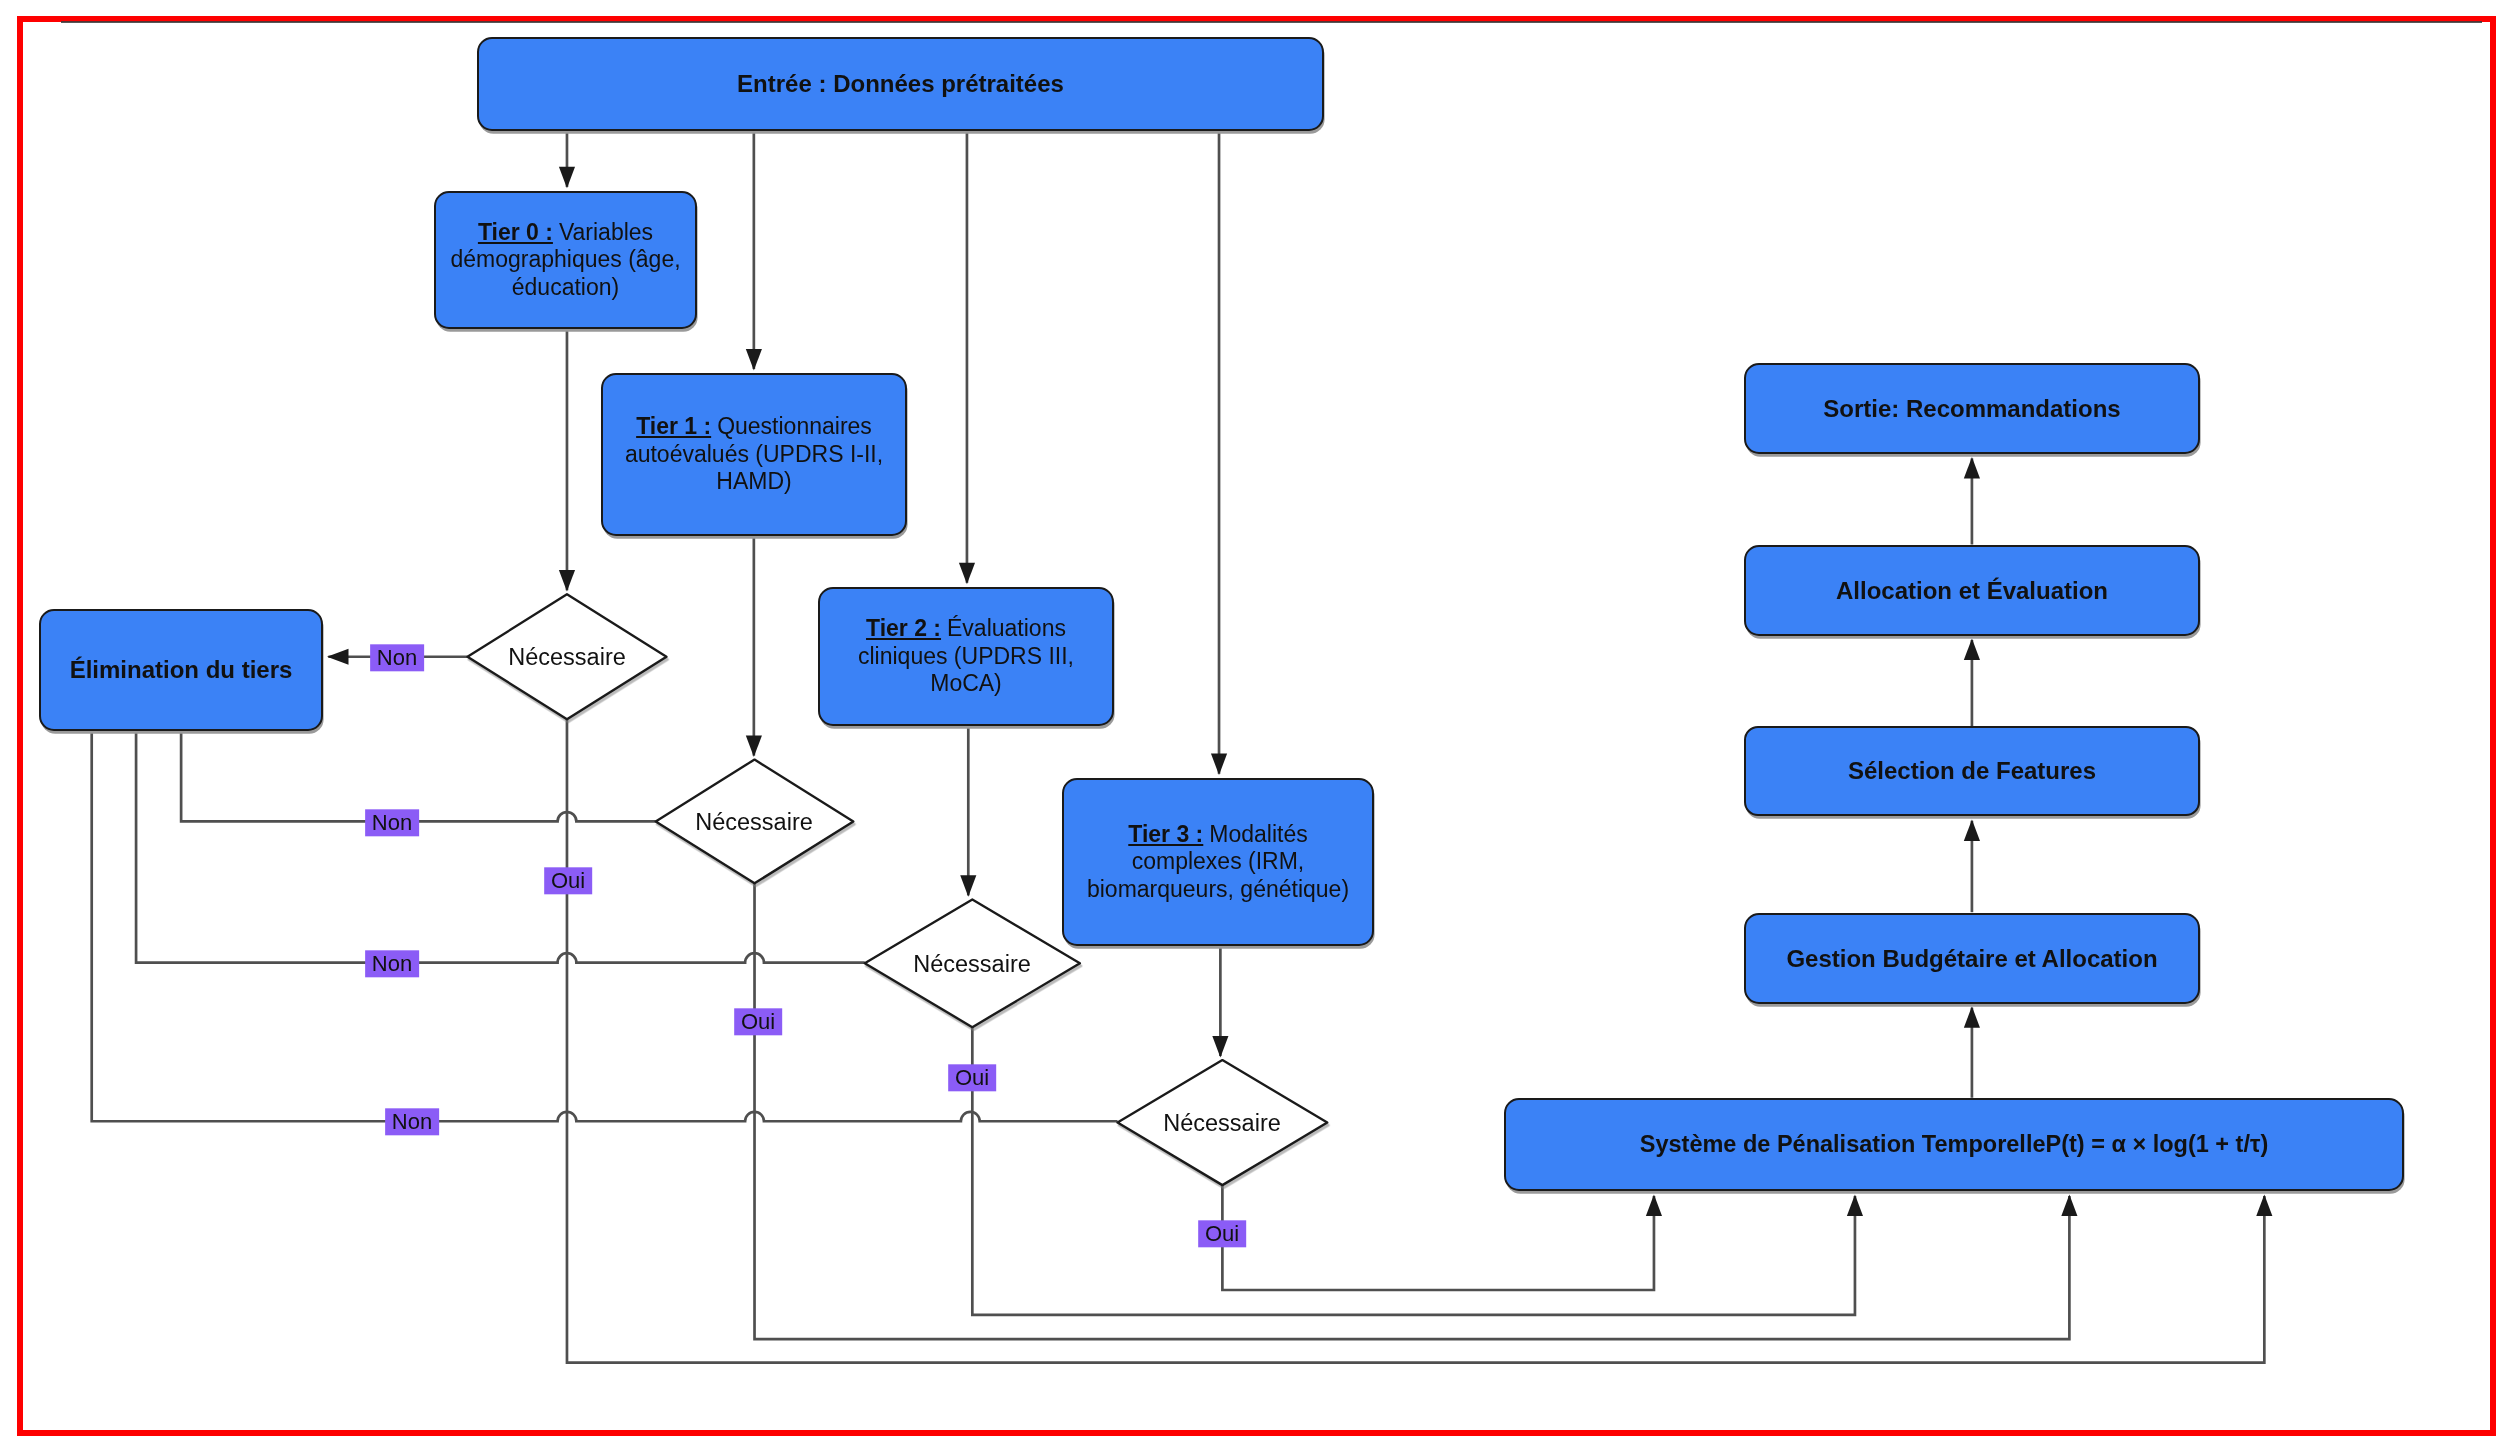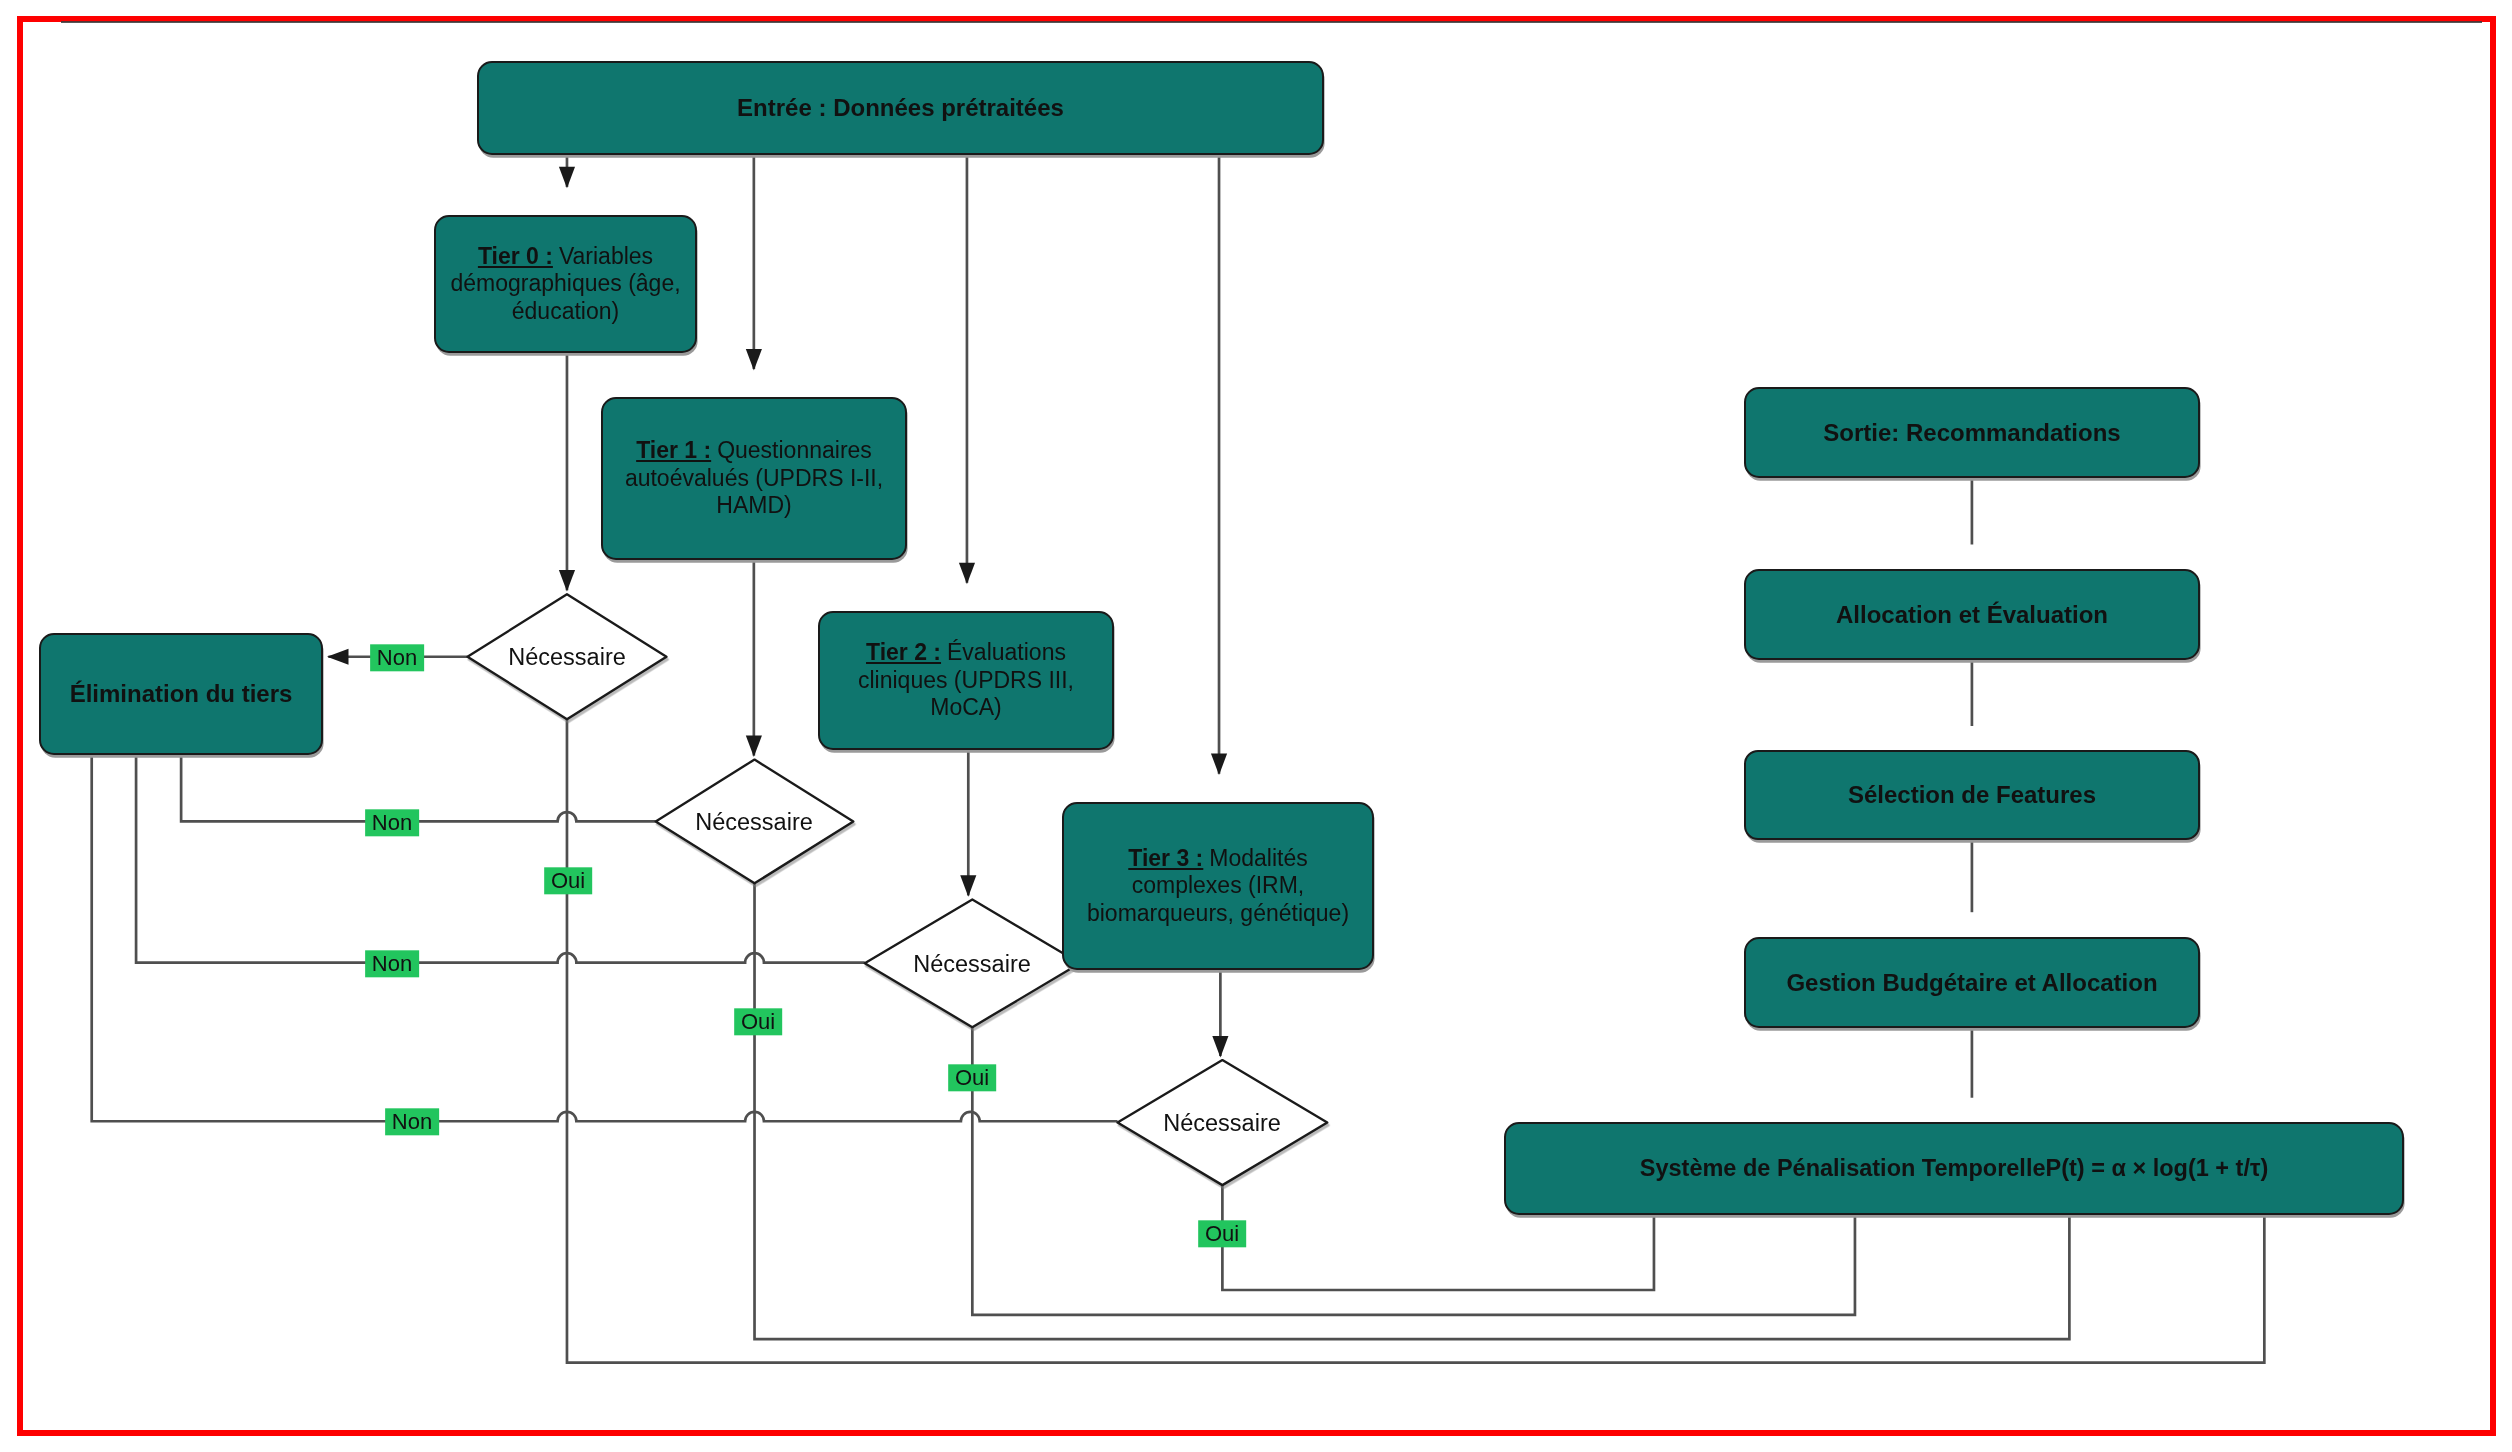--- a/index.html
+++ b/index.html
@@ -4,33 +4,33 @@
 <style>
   html,body{margin:0;padding:0;background:#ffffff;}
   body{width:2512px;height:1452px;overflow:hidden;
        font-family:"Liberation Sans","DejaVu Sans",sans-serif;color:#111;}
   #canvas{position:relative;width:2512px;height:1452px;background:#ffffff;}
   .frame{position:absolute;left:17px;top:16px;right:16px;bottom:16px;
          border:6px solid #fe0000;background:transparent;}
   .frame-topline{position:absolute;left:61px;top:21px;right:30px;height:2px;background:#3a3a3a;opacity:.85;}
   svg.connectors{position:absolute;left:0;top:0;}
 
-  .node{position:absolute;background:#0f766e;border:2px solid #1a1a1a;border-radius:15px;
+  .node{position:absolute;background:#3b82f6;border:2px solid #1a1a1a;border-radius:15px;
         display:flex;align-items:center;justify-content:center;text-align:center;
-        box-shadow:1.3px 3.4px 0 -0.7px #9a9a9a;box-sizing:border-box;padding:6.7px 9.4px;margin-top:24px;}
+        box-shadow:1.3px 3.4px 0 -0.7px #9a9a9a;box-sizing:border-box;padding:6.7px 9.4px;}
   .node.plain{font-size:23px;line-height:27.6px;}
   .node.bold{font-weight:700;font-size:24px;line-height:30px;}
   .tier-prefix{font-weight:700;text-decoration:underline;margin-right:6px;}
   .two-line{justify-content:center;}
   .two-line .l1,.two-line .l2{font-weight:700;font-size:23.5px;line-height:31px;}
 
   .diamond-label{position:absolute;transform:translate(-50%,-50%);font-size:23.5px;
                  white-space:nowrap;background:transparent;}
   .edge-label{position:absolute;transform:translate(-50%,-50%);font-size:22px;
-              background:#22c55e;padding:0.7px 6.7px;white-space:nowrap;}
+              background:#8b5cf6;padding:0.7px 6.7px;white-space:nowrap;}
 </style>
 </head>
 <body>
 
 <div id="canvas">
 
   <div class="frame"></div>
   <div class="frame-topline"></div>
 
   <svg class="connectors" width="2512" height="1452" viewBox="0 0 3736 2160">

